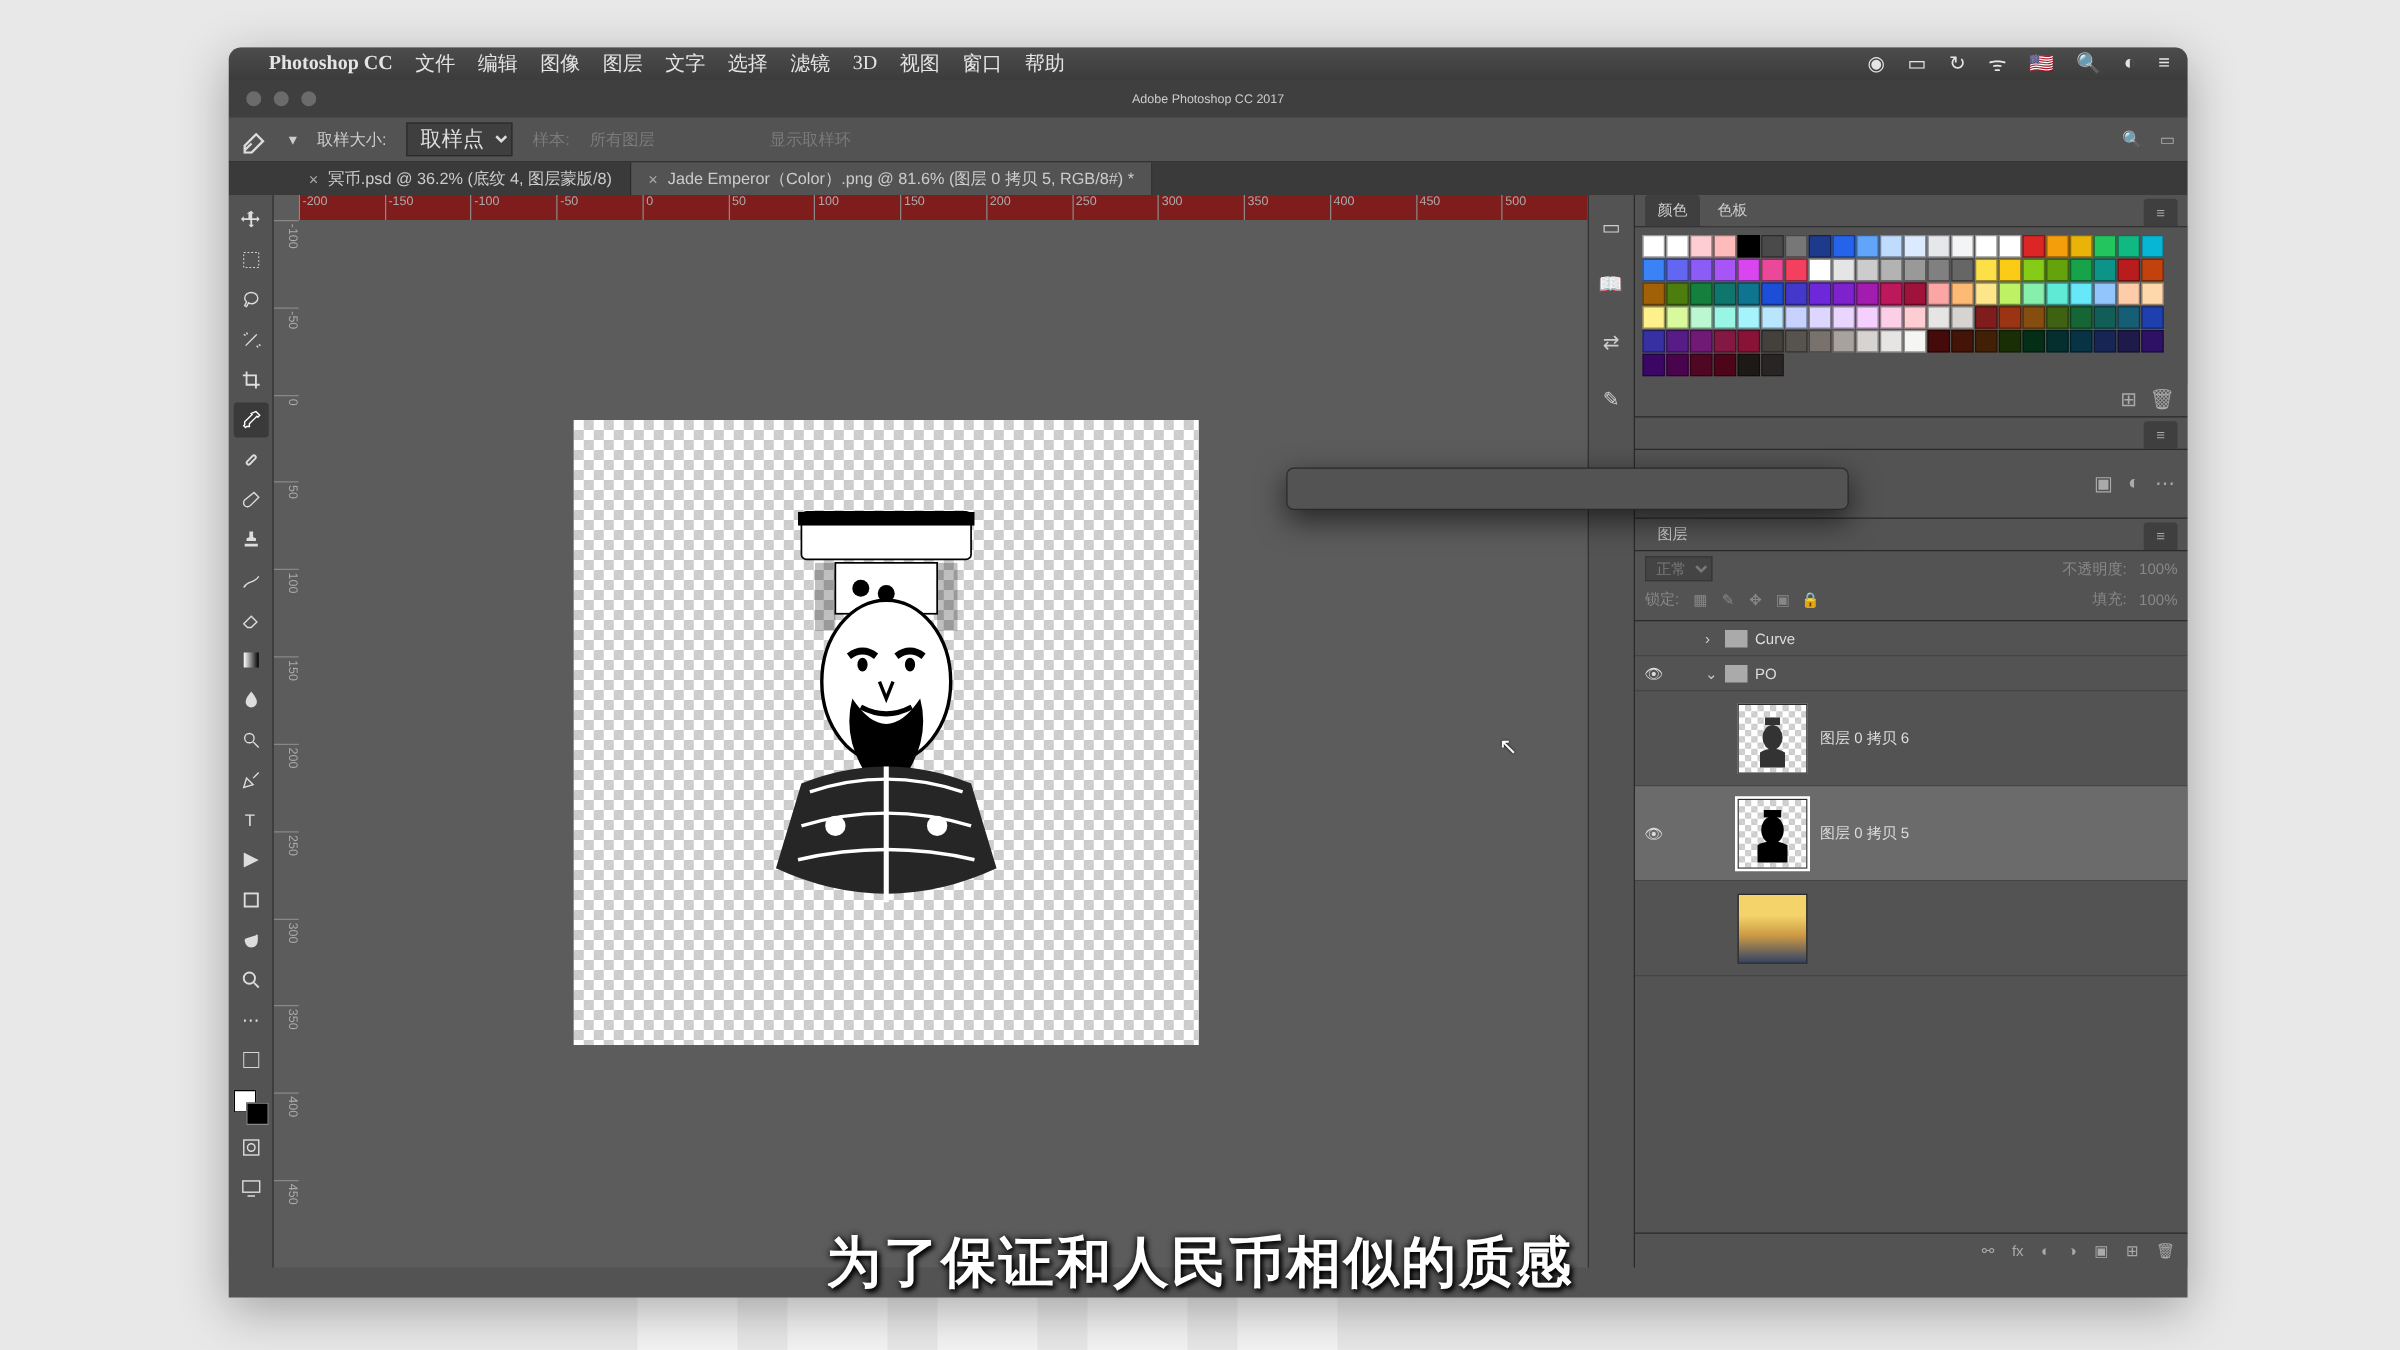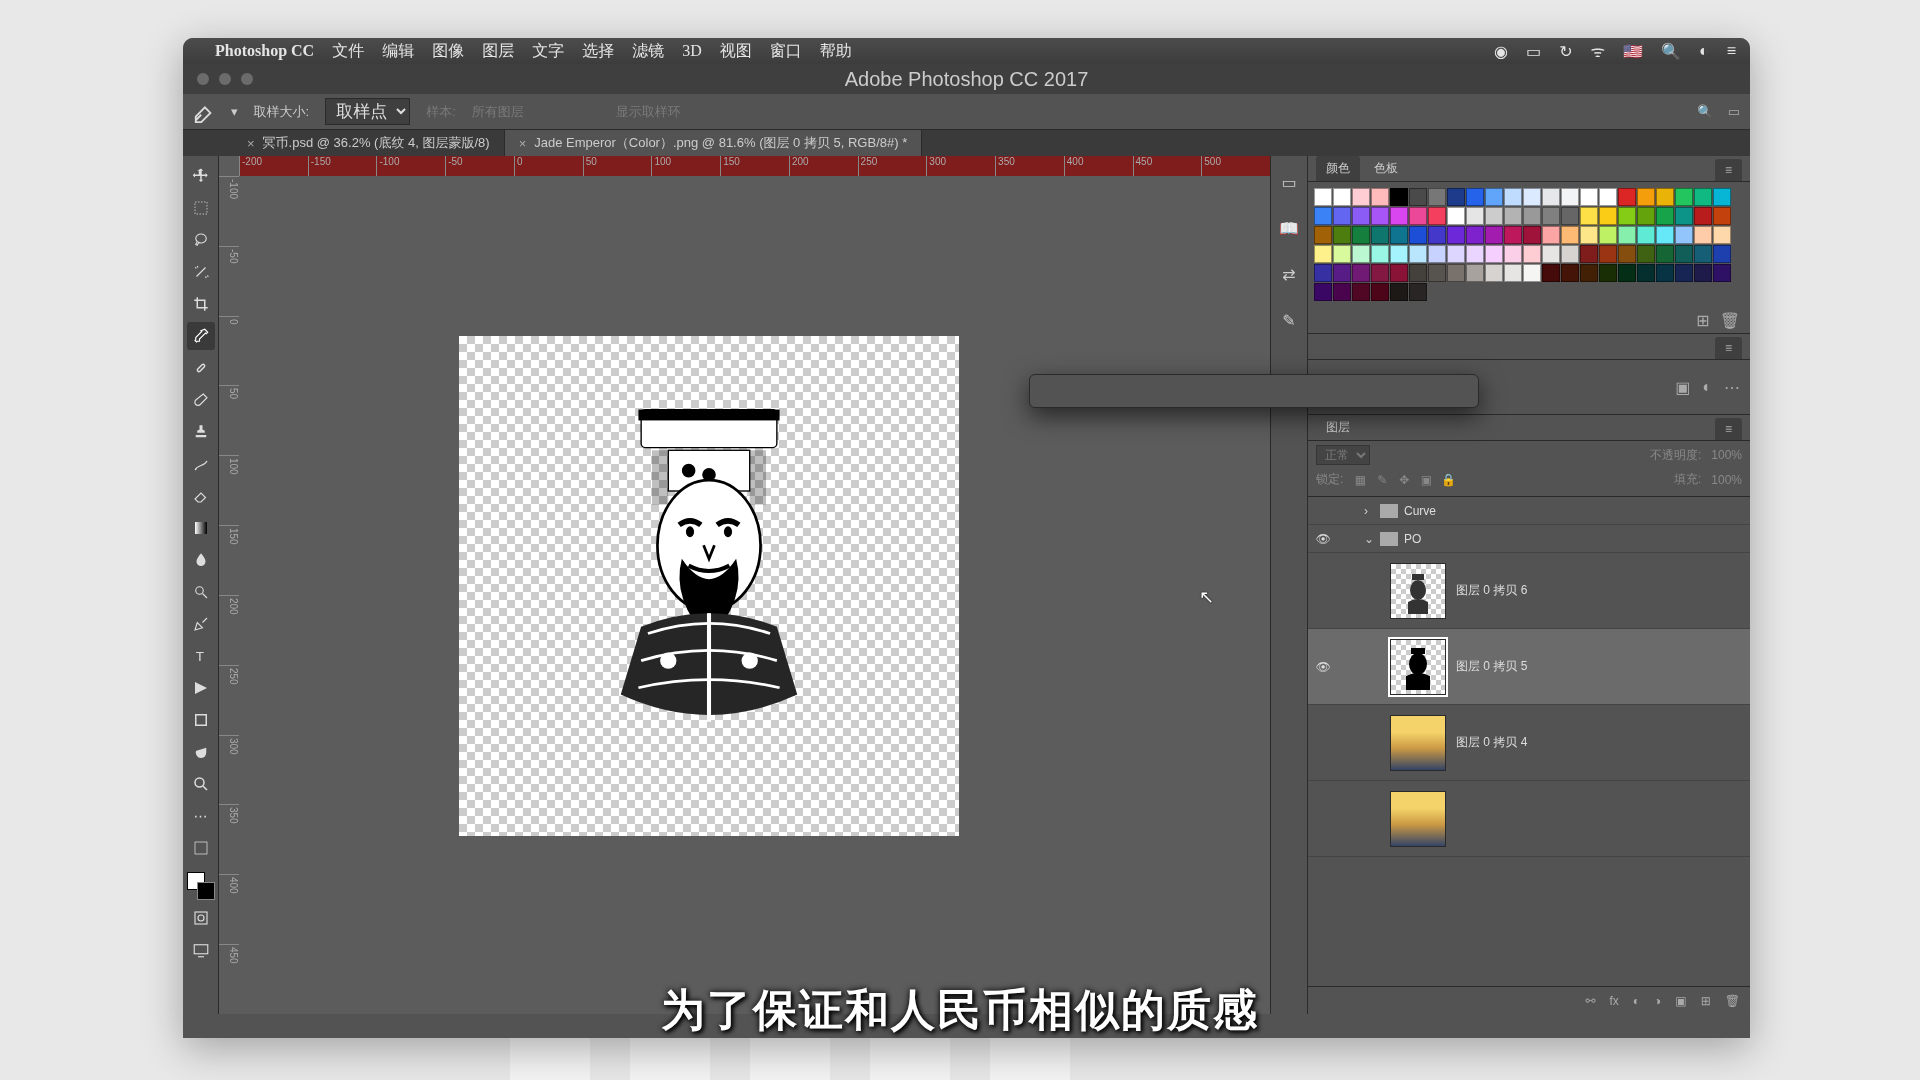--- a/index.html
+++ b/index.html
@@ -12,21 +12,21 @@
 .window { position: absolute; left: 183px; top: 38px; width: 1567px; height: 1000px; background: #535353; border-radius: 10px 10px 0 0; box-shadow: 0 10px 40px rgba(0,0,0,0.3); overflow: hidden; }
 
 
 .menubar { height: 26px; background: linear-gradient(#4c4c4c,#3c3c3c); display: flex; align-items: center; padding: 0 14px; color: #e4e4e4; font-size: 16px; gap: 18px; }
 .apple-logo { font-size: 18px; }
 .menubar .right { margin-left: auto; display: flex; gap: 18px; align-items: center; font-size: 16px; }
 .menu-item { cursor: default; font-family: Liberation Serif, serif; }
 .appname { font-weight: 600; }
 
 
-.titlebar { height: 30px; background: #3f3f3f; display: flex; align-items: center; justify-content: center; color: #ccc; font-size: 20px; position: relative; }
+.titlebar { height: 30px; background: #3f3f3f; display: flex; align-items: center; justify-content: center; color: #ccc; font-size: 10px; position: relative; }
 .traffic { position: absolute; left: 14px; display: flex; gap: 10px; }
 .traffic span { width: 12px; height: 12px; border-radius: 50%; background: #6b6b6b; display: inline-block; }
 
 
 .optbar { height: 36px; background: #535353; border-bottom: 1px solid #2a2a2a; display: flex; align-items: center; padding: 0 10px; color: #ccc; font-size: 13px; gap: 16px; }
 .optbar select { background: #3f3f3f; color: #ddd; border: 1px solid #2a2a2a; padding: 2px 6px; font-size: 17px; }
 .optbar .disabled { color: #7a7a7a; }
 .opt-icon { width: 22px; height: 22px; display:flex; align-items:center; justify-content:center; }
 .opt-right { margin-left:auto; display:flex; gap:14px; color:#aaa; }
 
@@ -612,27 +612,20 @@
                     <path d="M8 34 q12 -6 24 0 v14 h-24z" fill="#000"></path>
                   </svg>
                 </div>
               <span>图层 0 拷贝 5</span>
             </div>
             <div class="lrow layer">
               <span class="eye"></span>
                 <span class="indent"></span>
                 <span class="indent"></span>
               <div class="thumb color"></div>
-              <span>图层 0 拷贝 4</span>
-            </div>
-            <div class="lrow layer">
-              <span class="eye"></span>
-                <span class="indent"></span>
-                <span class="indent"></span>
-              <div class="thumb color"></div>
             </div>
           </div>
           <div class="layerfooter">
             <span>⚯</span>
             <span>fx</span>
             <span>◐</span>
             <span>◑</span>
             <span>▣</span>
             <span>⊞</span>
             <span>🗑</span>

